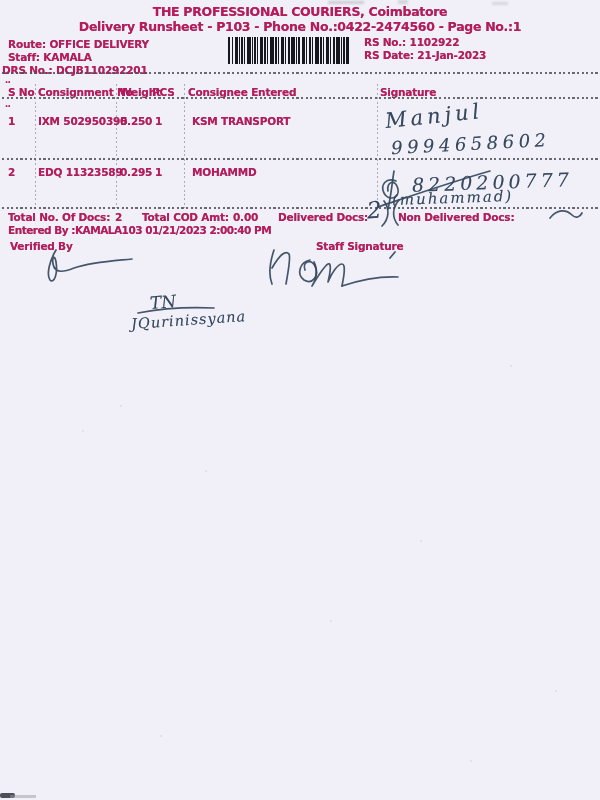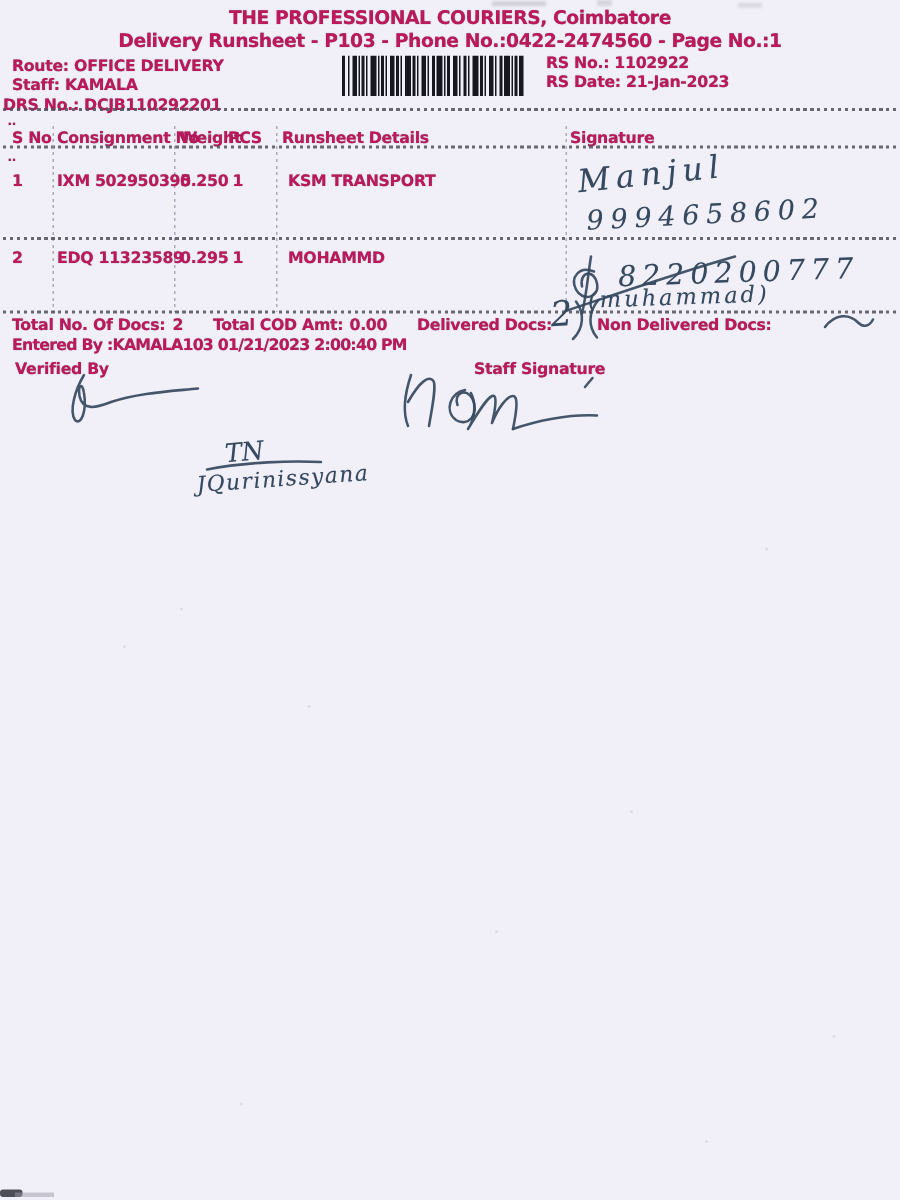--- a/index.html
+++ b/index.html
@@ -99,21 +99,21 @@
     <span>21-Jan-2023</span>
   </div>
 
   <div class="hline" style="left:2px;top:72px;width:596px;"></div>
   <div class="abs print" style="left:5px;top:76px;font-size:8px;">..</div>
 
   <div class="abs print" style="left:8px;top:86px;">S No</div>
   <div class="abs print" style="left:38px;top:86px;">Consignment No</div>
   <div class="abs print" style="left:120px;top:86px;">Weight</div>
   <div class="abs print" style="left:152px;top:86px;">PCS</div>
-  <div class="abs print" style="left:188px;top:86px;">Runsheet Details</div>
+  <div class="abs print" style="left:188px;top:86px;">Consignee Entered</div>
   <div class="abs print" style="left:380px;top:86px;">Signature</div>
 
   <div class="hline" style="left:2px;top:97px;width:596px;"></div>
   <div class="abs print" style="left:5px;top:100px;font-size:8px;">..</div>
 
   <div class="vline" style="left:35px;top:84px;height:124px;"></div>
   <div class="vline" style="left:116px;top:84px;height:124px;"></div>
   <div class="vline" style="left:184px;top:84px;height:124px;"></div>
   <div class="vline" style="left:377px;top:84px;height:124px;"></div>
 

